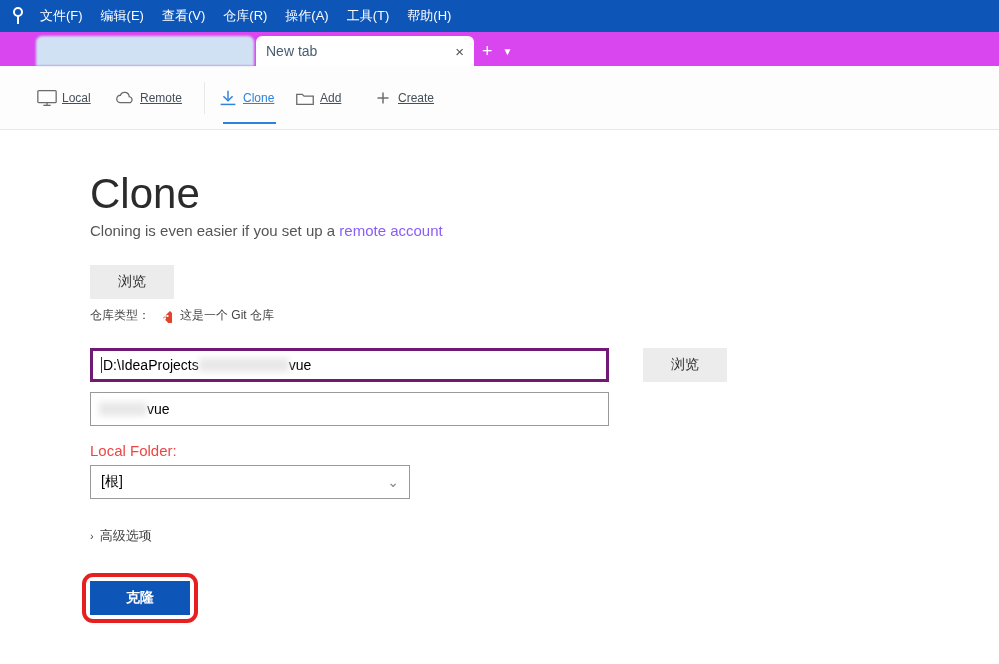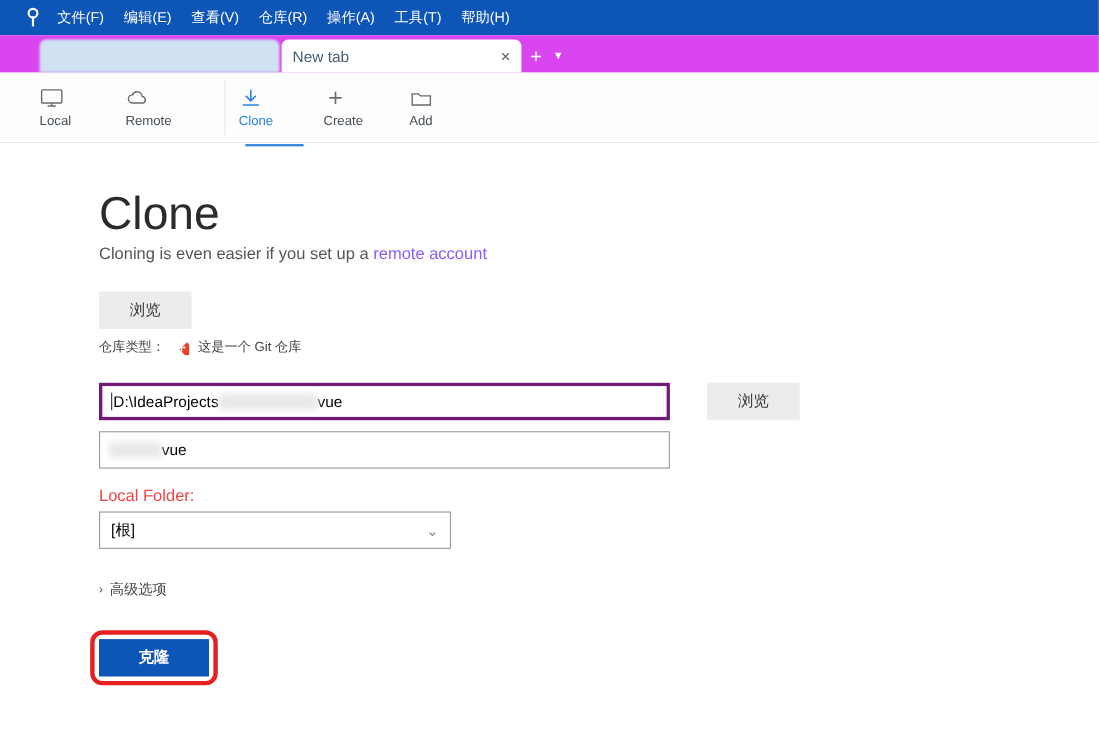--- a/index.html
+++ b/index.html
@@ -1,34 +1,34 @@
 <!DOCTYPE html>
 <html><head>
   <meta charset="utf-8">
   <style>
     * { margin: 0; padding: 0; box-sizing: border-box; font-family: "Segoe UI", "Microsoft YaHei", sans-serif; }
     body { background: #fff; width: 999px; height: 664px; overflow: hidden; }
 
-    .titlebar { background: #0e55b8; height: 32px; display: flex; align-items: center; padding-left: 20px; color: #fff; font-size: 13px; }
+    .titlebar { background: #0e55b8; height: 32px; display: flex; align-items: center; padding-left: 8px; color: #fff; font-size: 13px; }
     .app-logo { width: 20px; height: 20px; margin-right: 12px; position: relative; }
     .app-logo svg { display: block; }
     .menu-items { display: flex; gap: 18px; }
     .menu-item { cursor: pointer; }
 
     .tabbar { background: #d946ef; height: 34px; display: flex; align-items: flex-end; padding-left: 36px; }
     .tab { height: 30px; min-width: 218px; display: flex; align-items: center; padding: 0 10px; font-size: 14px; color: #495d72; position: relative; }
     .tab.inactive { background: #cfe1f2; border-top-left-radius: 6px; border-top-right-radius: 6px; margin-right: 2px; filter: blur(1px); }
     .tab.active { background: #fff; border-top-left-radius: 6px; border-top-right-radius: 6px; }
     .tab-close { margin-left: auto; font-size: 15px; color: #555; cursor: pointer; }
     .tab-actions { display: flex; align-items: center; height: 30px; padding: 0 8px; gap: 10px; color: #fff; font-size: 18px; }
     .tab-plus { cursor: pointer; }
     .tab-caret { font-size: 10px; cursor: pointer; }
 
     .toolbar { background: #fdfdfd; border-bottom: 1px solid #e8e8e8; height: 64px; display: flex; align-items: center; padding-left: 36px; gap: 0; }
-    .tool { width: 78px; display: flex; flex-direction: column; align-items: flex-start; gap: 4px; font-size: 12px; color: #454f5a; cursor: pointer; padding: 6px 0; position: relative; }
+    .tool { width: 78px; display: flex; flex-direction: row; align-items: center; gap: 4px; font-size: 12px; color: #454f5a; cursor: pointer; padding: 6px 0; position: relative; text-decoration: underline; }
     .tool.active { color: #2c82dd; }
     .tool.active::after { content: ""; position: absolute; bottom: -10px; left: 18px; right: 18px; height: 2px; background: #2c82dd; }
     .tool svg { width: 22px; height: 20px; }
     .tool.sep { border-left: 1px solid #e8e8e8; padding-left: 12px; margin-left: 12px; width: 90px; }
 
     .content { padding: 40px 90px; }
     .page-title { font-size: 42px; font-weight: 300; color: #2b2b2b; margin-bottom: 4px; }
     .subtitle { font-size: 15px; color: #555; margin-bottom: 26px; }
     .subtitle a { color: #8b5cf6; text-decoration: none; }
 
@@ -105,31 +105,31 @@
   </div>
   <div class="tool active sep">
     <svg viewBox="0 0 24 20" fill="none" stroke="#2c82dd" stroke-width="1.6">
         <line x1="12" y1="2" x2="12" y2="12"></line>
         <polyline points="7,8 12,13 17,8"></polyline>
         <line x1="4" y1="17" x2="20" y2="17"></line>
       </svg>
     <span>Clone</span>
   </div>
   <div class="tool">
+    <svg viewBox="0 0 24 20" fill="none" stroke="#6a6a6a" stroke-width="1.4">
+        <path d="M3 6h6l2 2h10v9H3V6z"></path>
+      </svg>
+    <span>Add</span>
+  </div>
+  <div class="tool">
     <svg viewBox="0 0 24 20" fill="none" stroke="#6a6a6a" stroke-width="1.6">
         <line x1="12" y1="4" x2="12" y2="16"></line>
         <line x1="6" y1="10" x2="18" y2="10"></line>
       </svg>
     <span>Create</span>
-  </div>
-  <div class="tool">
-    <svg viewBox="0 0 24 20" fill="none" stroke="#6a6a6a" stroke-width="1.4">
-        <path d="M3 6h6l2 2h10v9H3V6z"></path>
-      </svg>
-    <span>Add</span>
   </div>
 </div>
 
 <div class="content">
   <h1 class="page-title">Clone</h1>
   <p class="subtitle">
     <span>Cloning is even easier if you set up a </span><a href="#">remote account</a>
   </p>
 
   <div class="form-row">

